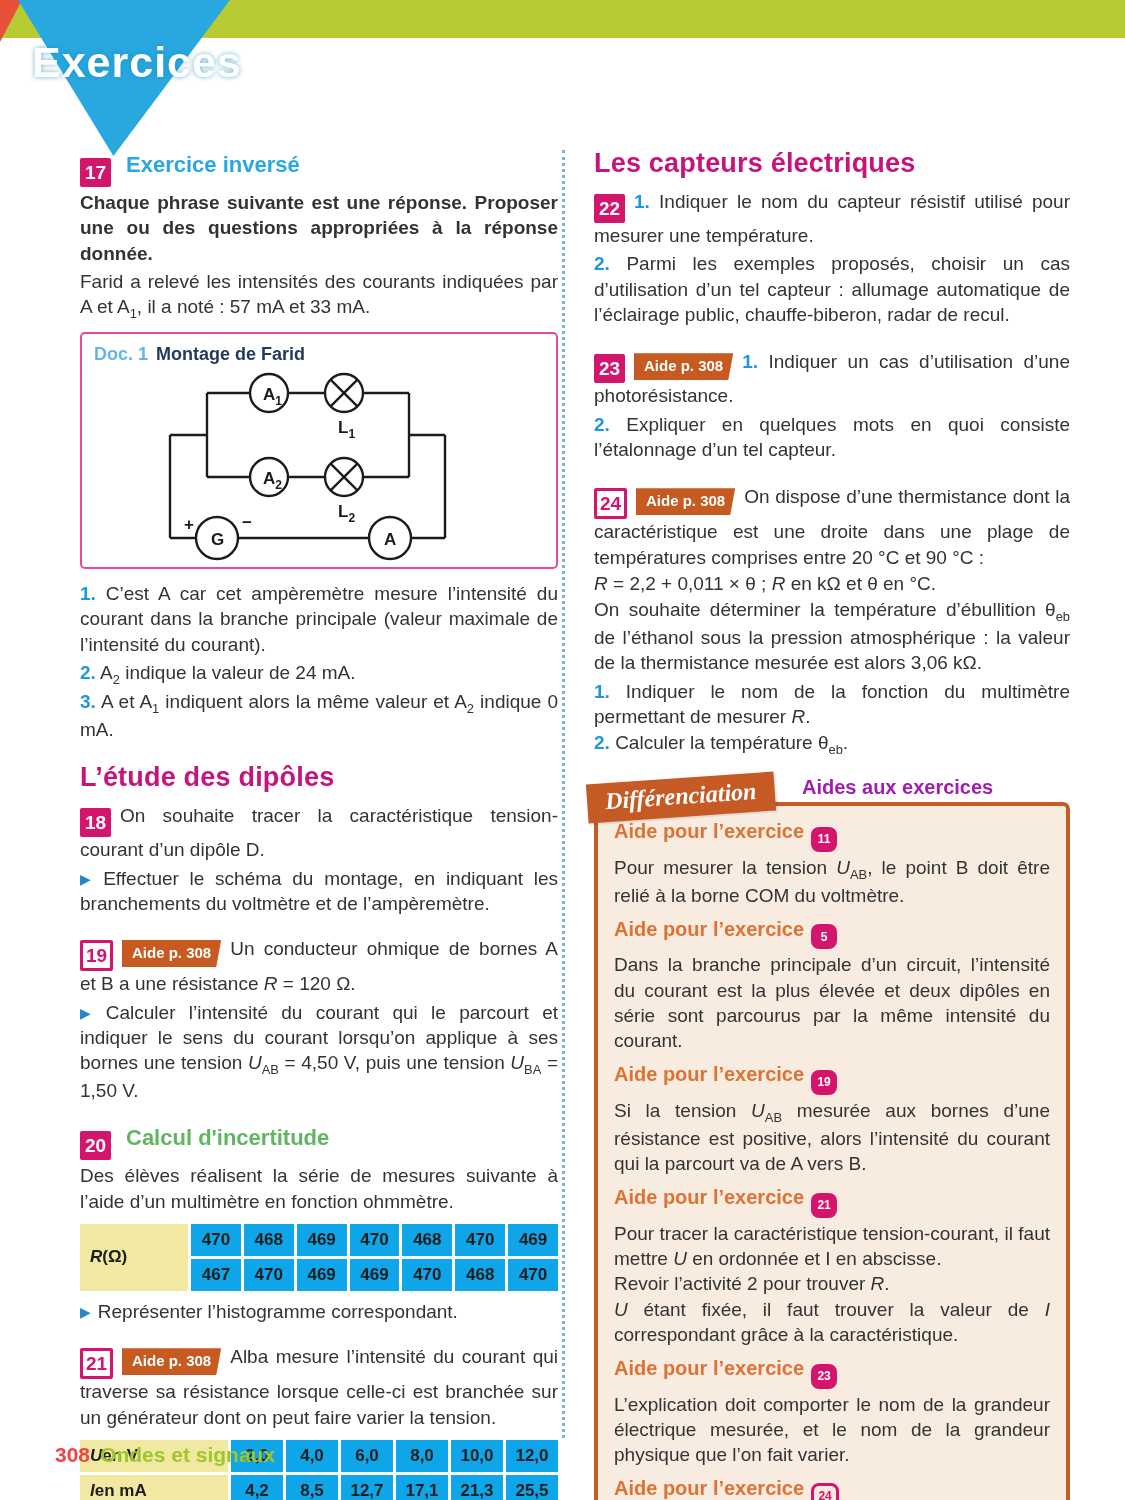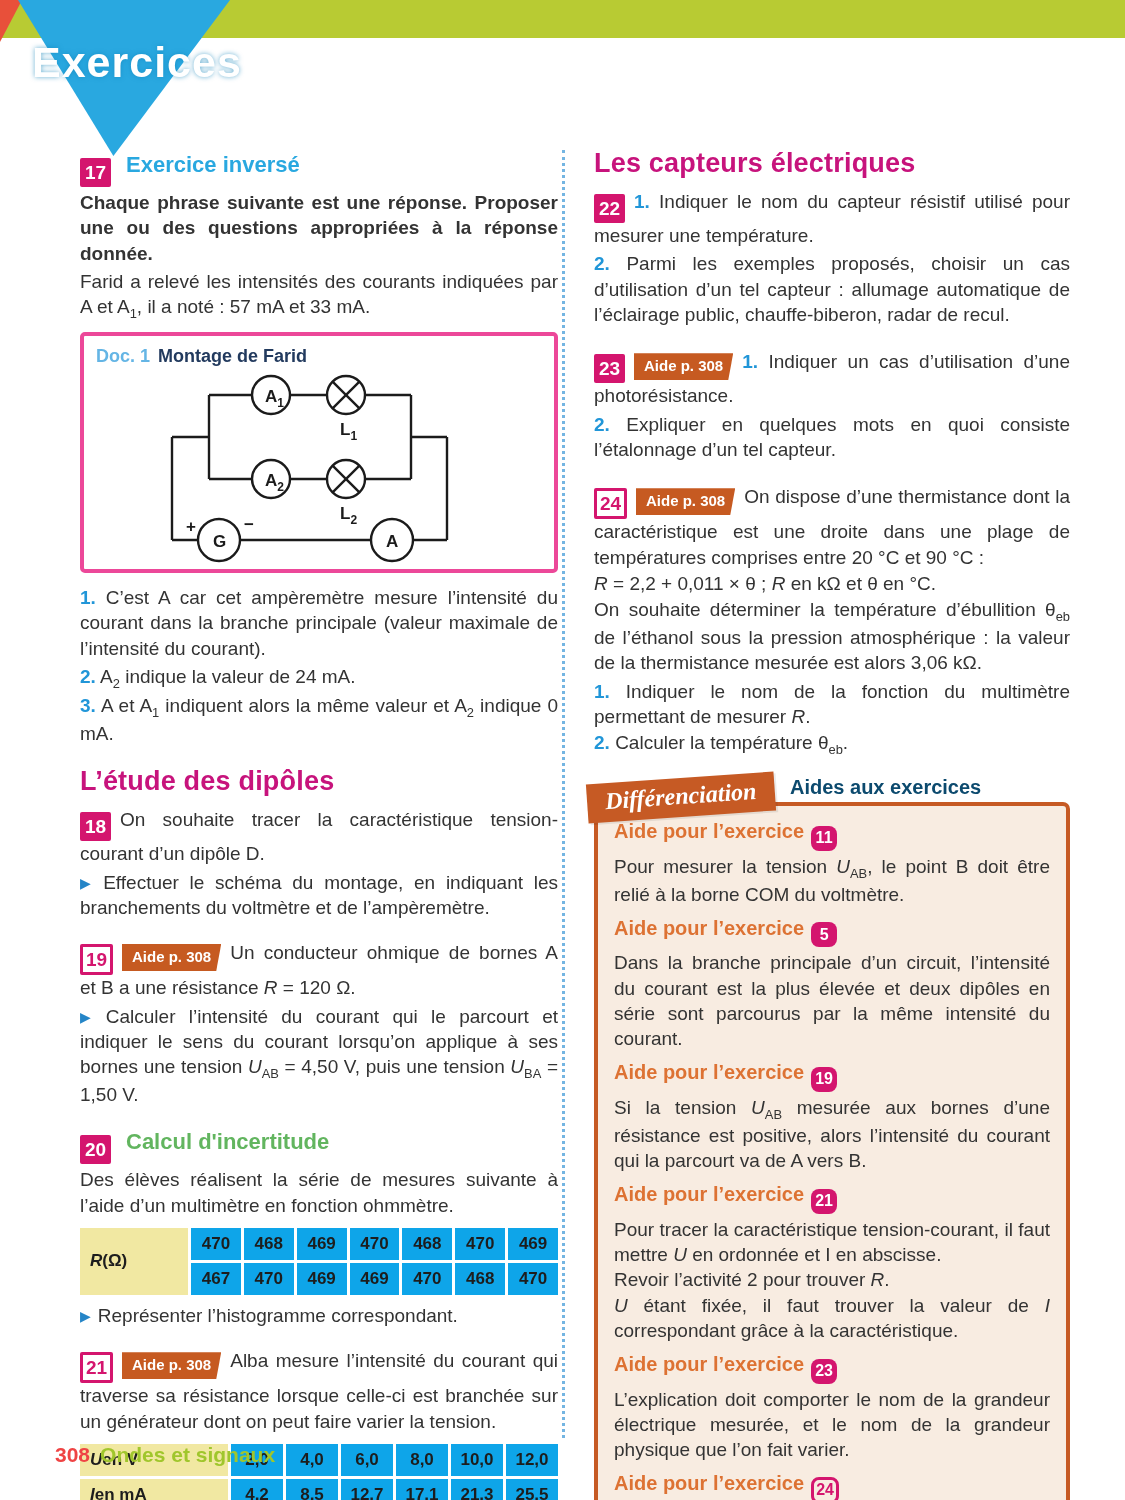--- a/index.html
+++ b/index.html
@@ -32,46 +32,46 @@
   .ex-head{margin:0 0 7px;}
   
   .badge{display:inline-flex;align-items:center;justify-content:center;
     min-width:31px;height:29px;border-radius:2px;background:#d4156e;color:#fff;
     font-weight:bold;font-size:19px;vertical-align:-7px;margin-right:9px;}
   .badge.outline{background:#fff;border:3px solid #d4156e;color:#d4156e;min-width:27px;height:25px;}
   .aide-tag{display:inline-block;background:#c65a21;color:#fff;font-weight:bold;font-size:15px;
     padding:3px 10px 4px;margin-right:9px;vertical-align:-3px;
     clip-path:polygon(0 0,100% 0,95% 100%,0 100%);}
   
-  .doc-box{border:4px solid #ec4899;border-radius:5px;padding:10px 12px 6px;margin:10px 0 12px;}
+  .doc-box{border:2px solid #ec4899;border-radius:5px;padding:10px 12px 6px;margin:10px 0 12px;}
   .doc-head{font-size:18px;margin-bottom:4px;}
   .doc-label{color:#64b5e5;font-weight:bold;margin-right:8px;}
   .doc-title{color:#223a5e;font-weight:bold;}
   .circuit{display:block;width:451px;height:192px;}
   .circuit text{font-family:"Liberation Sans",sans-serif;font-weight:bold;font-size:17px;fill:#1b1b1b;}
   
   .meas-table{display:grid;gap:3px;margin:10px 0 8px;font-size:17px;font-weight:bold;color:#1d1d1d;}
   .t20{grid-template-columns:108px repeat(7,1fr);}
   .t21{grid-template-columns:148px repeat(6,1fr);}
   .hcell{background:#f1e8a2;display:flex;align-items:center;padding:6px 2px 6px 10px;}
   .hcell.span2{grid-row:span 2;}
   .vcell{background:#0ea5e9;display:flex;align-items:center;justify-content:center;padding:6px 2px;text-align:center;}
   
   .diff-wrap{position:relative;margin-top:44px;}
   .diff-box{border:4px solid #c65a24;background:#f8ece1;border-radius:7px;
     padding:12px 16px 14px;}
   .diff-ribbon{position:absolute;top:-24px;left:-7px;background:#c65a24;color:#fff;
     font-family:"Liberation Serif",serif;font-style:italic;font-weight:bold;font-size:24px;
     padding:5px 18px 7px;transform:rotate(-4deg);box-shadow:2px 2px 0 rgba(0,0,0,.08);}
-  .diff-title{position:absolute;top:-26px;left:196px;color:#0c4a6e;font-weight:bold;font-size:20px;}
+  .diff-title{position:absolute;top:-26px;left:208px;color:#a21caf;font-weight:bold;font-size:20px;}
   .aide-h{color:#dd7233;font-weight:bold;font-size:20px;margin:10px 0 3px;}
   .aide-h:first-of-type{margin-top:2px;}
   .mini-badge{display:inline-flex;align-items:center;justify-content:center;
     min-width:26px;height:25px;border-radius:8px;background:#d4156e;color:#fff;
-    font-size:16px;font-weight:bold;vertical-align:-5px;margin-left:7px;}
+    font-size:12px;font-weight:bold;vertical-align:-5px;margin-left:7px;}
   .mini-badge.outline{background:#f8ece1;border:3px solid #d4156e;color:#d4156e;min-width:22px;height:21px;}
   
   .footer{position:absolute;left:55px;top:1443px;font-size:21px;font-weight:bold;}
   .footer .pnum{color:#ef4444;}
   .footer .chapter{color:#a0c62c;margin-left:10px;}
   i{font-style:italic;}
   sub{font-size:.68em;}
 </style>
 </head>
 <body>

